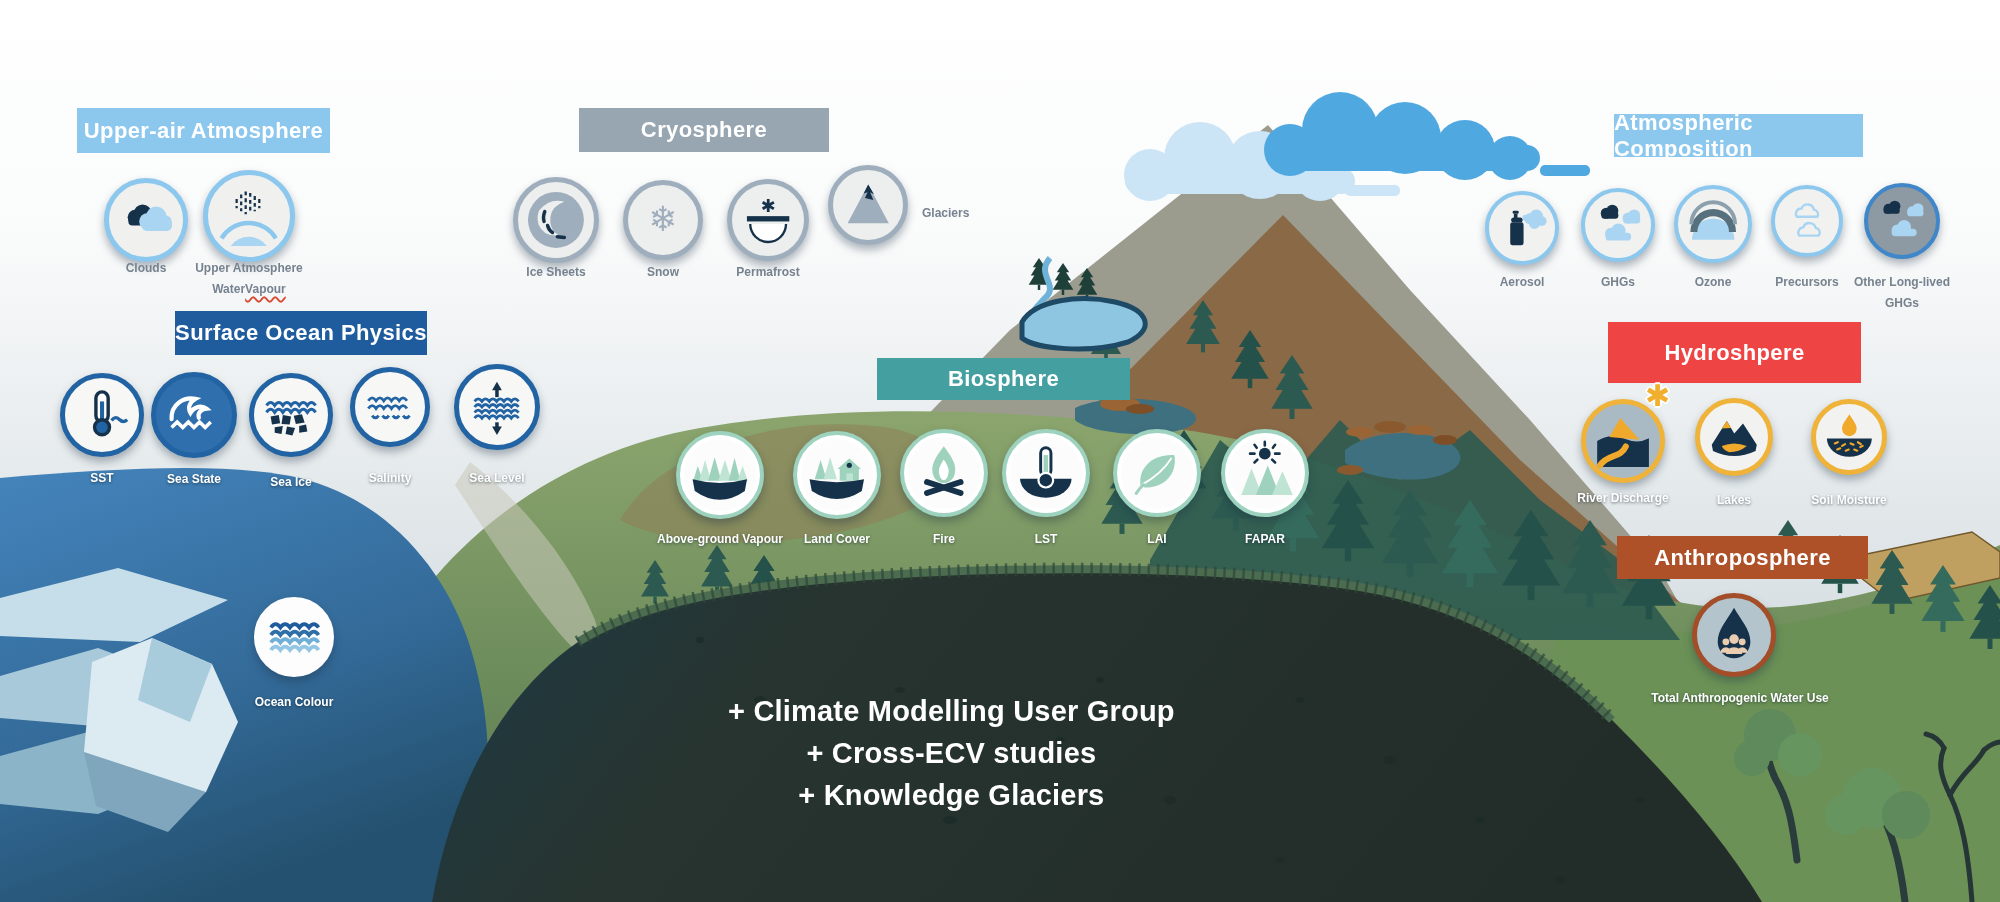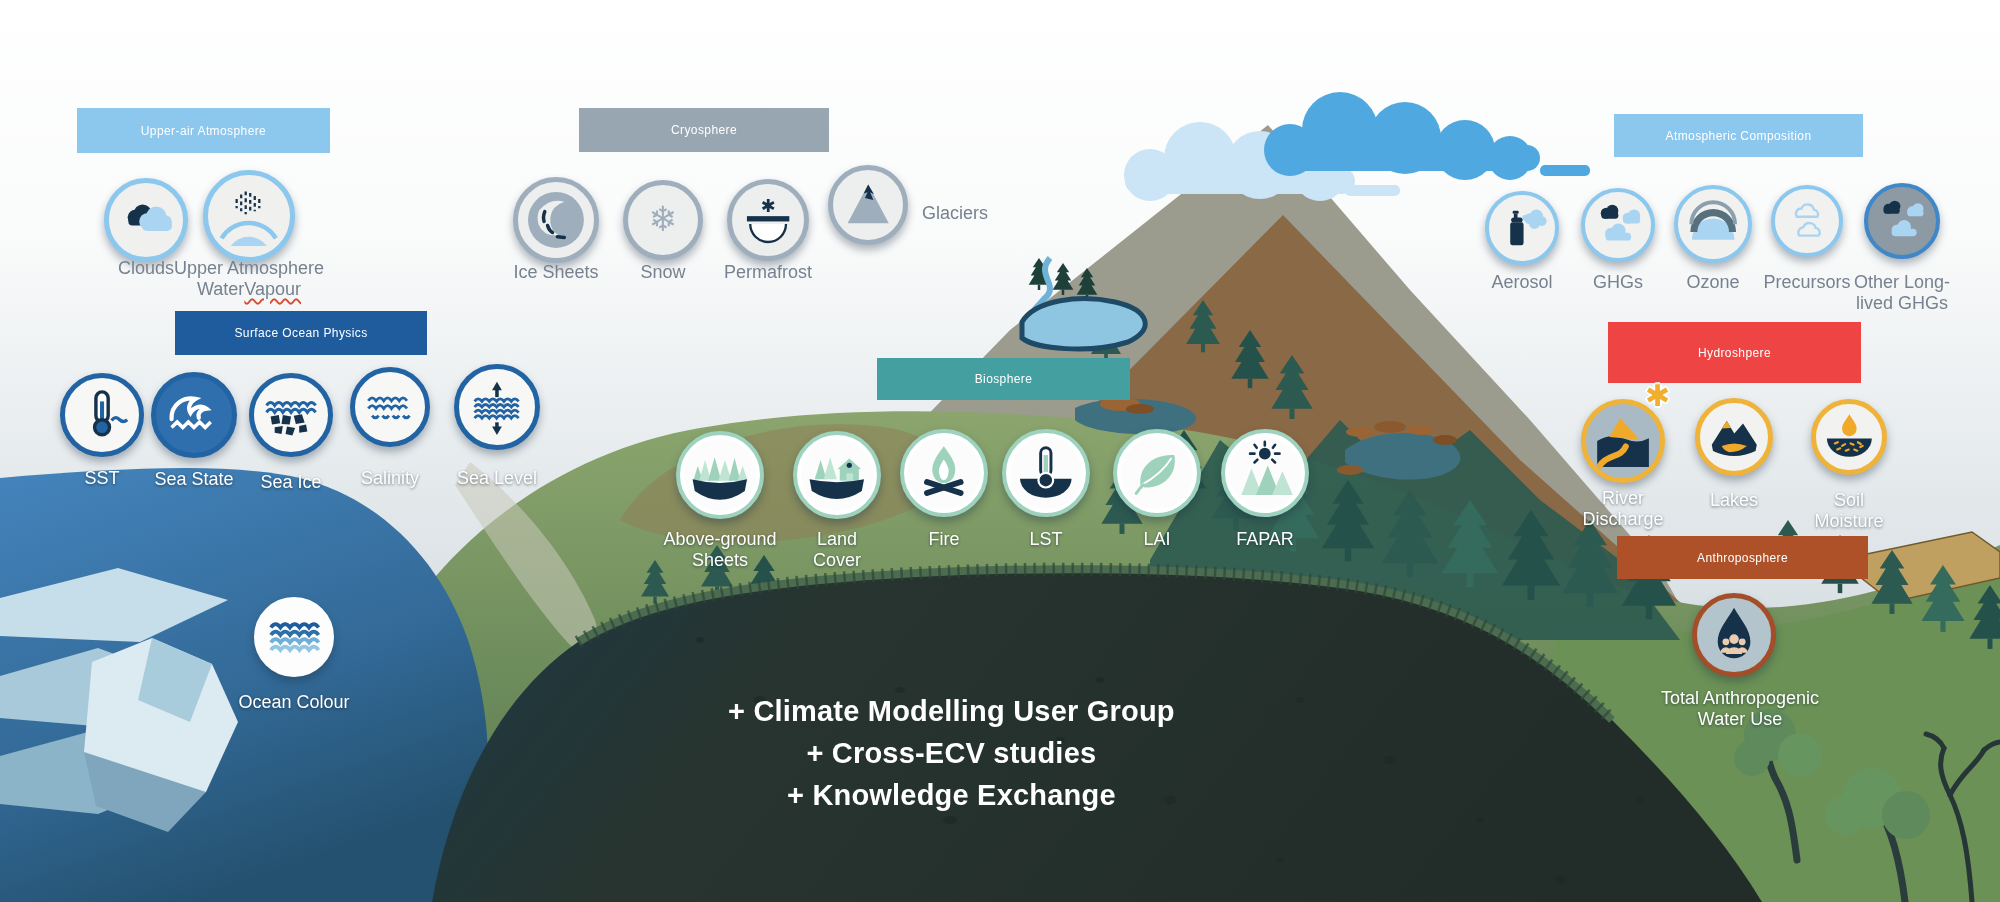--- a/index.html
+++ b/index.html
@@ -1,36 +1,36 @@
 <!DOCTYPE html>
 <html><head>
 <meta charset="utf-8">
 <style>
   html,body{margin:0;padding:0;background:#fff;}
   #canvas{position:relative;width:2000px;height:902px;overflow:hidden;
           font-family:"Liberation Sans",sans-serif;background:#fff;}
   #canvas svg.bg{position:absolute;left:0;top:0;z-index:0;}
   .hdr{position:absolute;z-index:3;display:flex;align-items:center;justify-content:center;
-       color:#fff;font-size:12px;font-weight:400;letter-spacing:.4px;}
+       color:#fff;font-size:22px;font-weight:700;letter-spacing:.4px;}
   .circ{position:absolute;z-index:3;box-sizing:border-box;border-radius:50%;
         background:#F2F2F0;display:flex;align-items:center;justify-content:center;
         box-shadow:0 5px 9px rgba(25,45,65,.35);}
   .circ svg{width:92%;height:92%;display:block;}
   .c-ua{border:5px solid #8CC7EE;background:#F0F1EF;}
   .c-cryo{border:5px solid #9FAEBD;background:#EDEEEE;}
   .c-ac{border:4px solid #8CC7EE;background:#F1F1EF;}
   .c-ac-dark{border:4px solid #3F87C8;background:#8D99A3;}
   .c-sop{border:5px solid #2163A3;background:#F7F7F5;}
   .c-sop-fill{border:5px solid #2163A3;background:#2F6FAD;}
   .c-bio{border:4px solid #9DD3BE;background:#FBFCFB;box-shadow:0 5px 9px rgba(25,45,65,.35),inset 0 0 0 4px #fff;}
   .c-hyd{border:5px solid #EFB33A;background:#F2F2F0;}
   .c-hyd-gray{border:5px solid #EFB33A;background:#A9BAC4;}
   .c-oc{border:3px solid #FDFDFD;background:#FDFDFD;}
   .c-an{border:5px solid #A34E28;background:#B3C4CD;}
-  .lbl{position:absolute;z-index:3;text-align:center;font-size:18px;font-weight:normal;line-height:21px;}
+  .lbl{position:absolute;z-index:3;text-align:center;font-size:12px;font-weight:bold;line-height:21px;}
   .lbl.gray{color:#76828F;}
   .lbl.white{color:#fff;text-shadow:0 1px 3px rgba(8,22,32,.55);}
   .lbl.left{text-align:left;}
   .squiggle{text-decoration:underline;text-decoration-style:wavy;
             text-decoration-color:#D94A32;text-decoration-thickness:1.5px;text-underline-offset:3px;}
   .badge{position:absolute;z-index:4;font-size:30px;font-weight:bold;color:#F2AE2E;
          font-family:"DejaVu Sans",sans-serif;
          text-shadow:-2px 0 #fff,2px 0 #fff,0 -2px #fff,0 2px #fff,-1px -1px #fff,1px 1px #fff;}
   .notes{position:absolute;z-index:3;left:728px;top:690px;color:#fff;}
   .notes div{font-size:29px;font-weight:bold;line-height:42px;letter-spacing:.2px;text-align:center;}
@@ -476,21 +476,21 @@
       <line x1="70" y1="24" x2="64" y2="24"></line>
           <line x1="30" y1="24" x2="36" y2="24"></line>
       <line x1="64" y1="36" x2="60" y2="32"></line>
           <line x1="36" y1="36" x2="40" y2="32"></line>
     </g>
     <polygon points="18,80 32,44 46,80" fill="#BFE4D4"></polygon>
     <polygon points="38,80 54,40 70,80" fill="#9ED2BC"></polygon>
     <polygon points="60,80 74,48 88,80" fill="#BFE4D4"></polygon>
   </svg>
 </div>
-<div class="lbl white" style="left:655px;top:529px;width:130px">Above-ground Sheets</div>
+<div class="lbl white" style="left:655px;top:529px;width:130px">Above-ground Vapour</div>
 <div class="lbl white" style="left:797px;top:529px;width:80px">Land Cover</div>
 <div class="lbl white" style="left:864px;top:529px;width:160px">Fire</div>
 <div class="lbl white" style="left:966px;top:529px;width:160px">LST</div>
 <div class="lbl white" style="left:1077px;top:529px;width:160px">LAI</div>
 <div class="lbl white" style="left:1185px;top:529px;width:160px">FAPAR</div>
 
 <div class="hdr" style="left:1608px;top:322px;width:253px;height:61px;background:#ef4444">Hydroshpere</div>
 
 <div class="circ c-hyd-gray" style="left:1581px;top:399px;width:84px;height:84px">
   <svg viewBox="0 0 100 100">
@@ -553,16 +553,16 @@
       <circle cx="50" cy="56" r="7"></circle>
           <path d="M38,78 a12,10 0 0 1 24,0 z"></path>
     </g>
   </svg>
 </div>
 <div class="lbl white" style="left:1645px;top:688px;width:190px">Total Anthropogenic Water Use</div>
 
 <div class="notes">
   <div>+ Climate Modelling User Group</div>
   <div>+ Cross-ECV studies</div>
-  <div>+ Knowledge Exchange</div>
+  <div>+ Knowledge Glaciers</div>
 </div>
 
 </div>
 
 </body></html>

